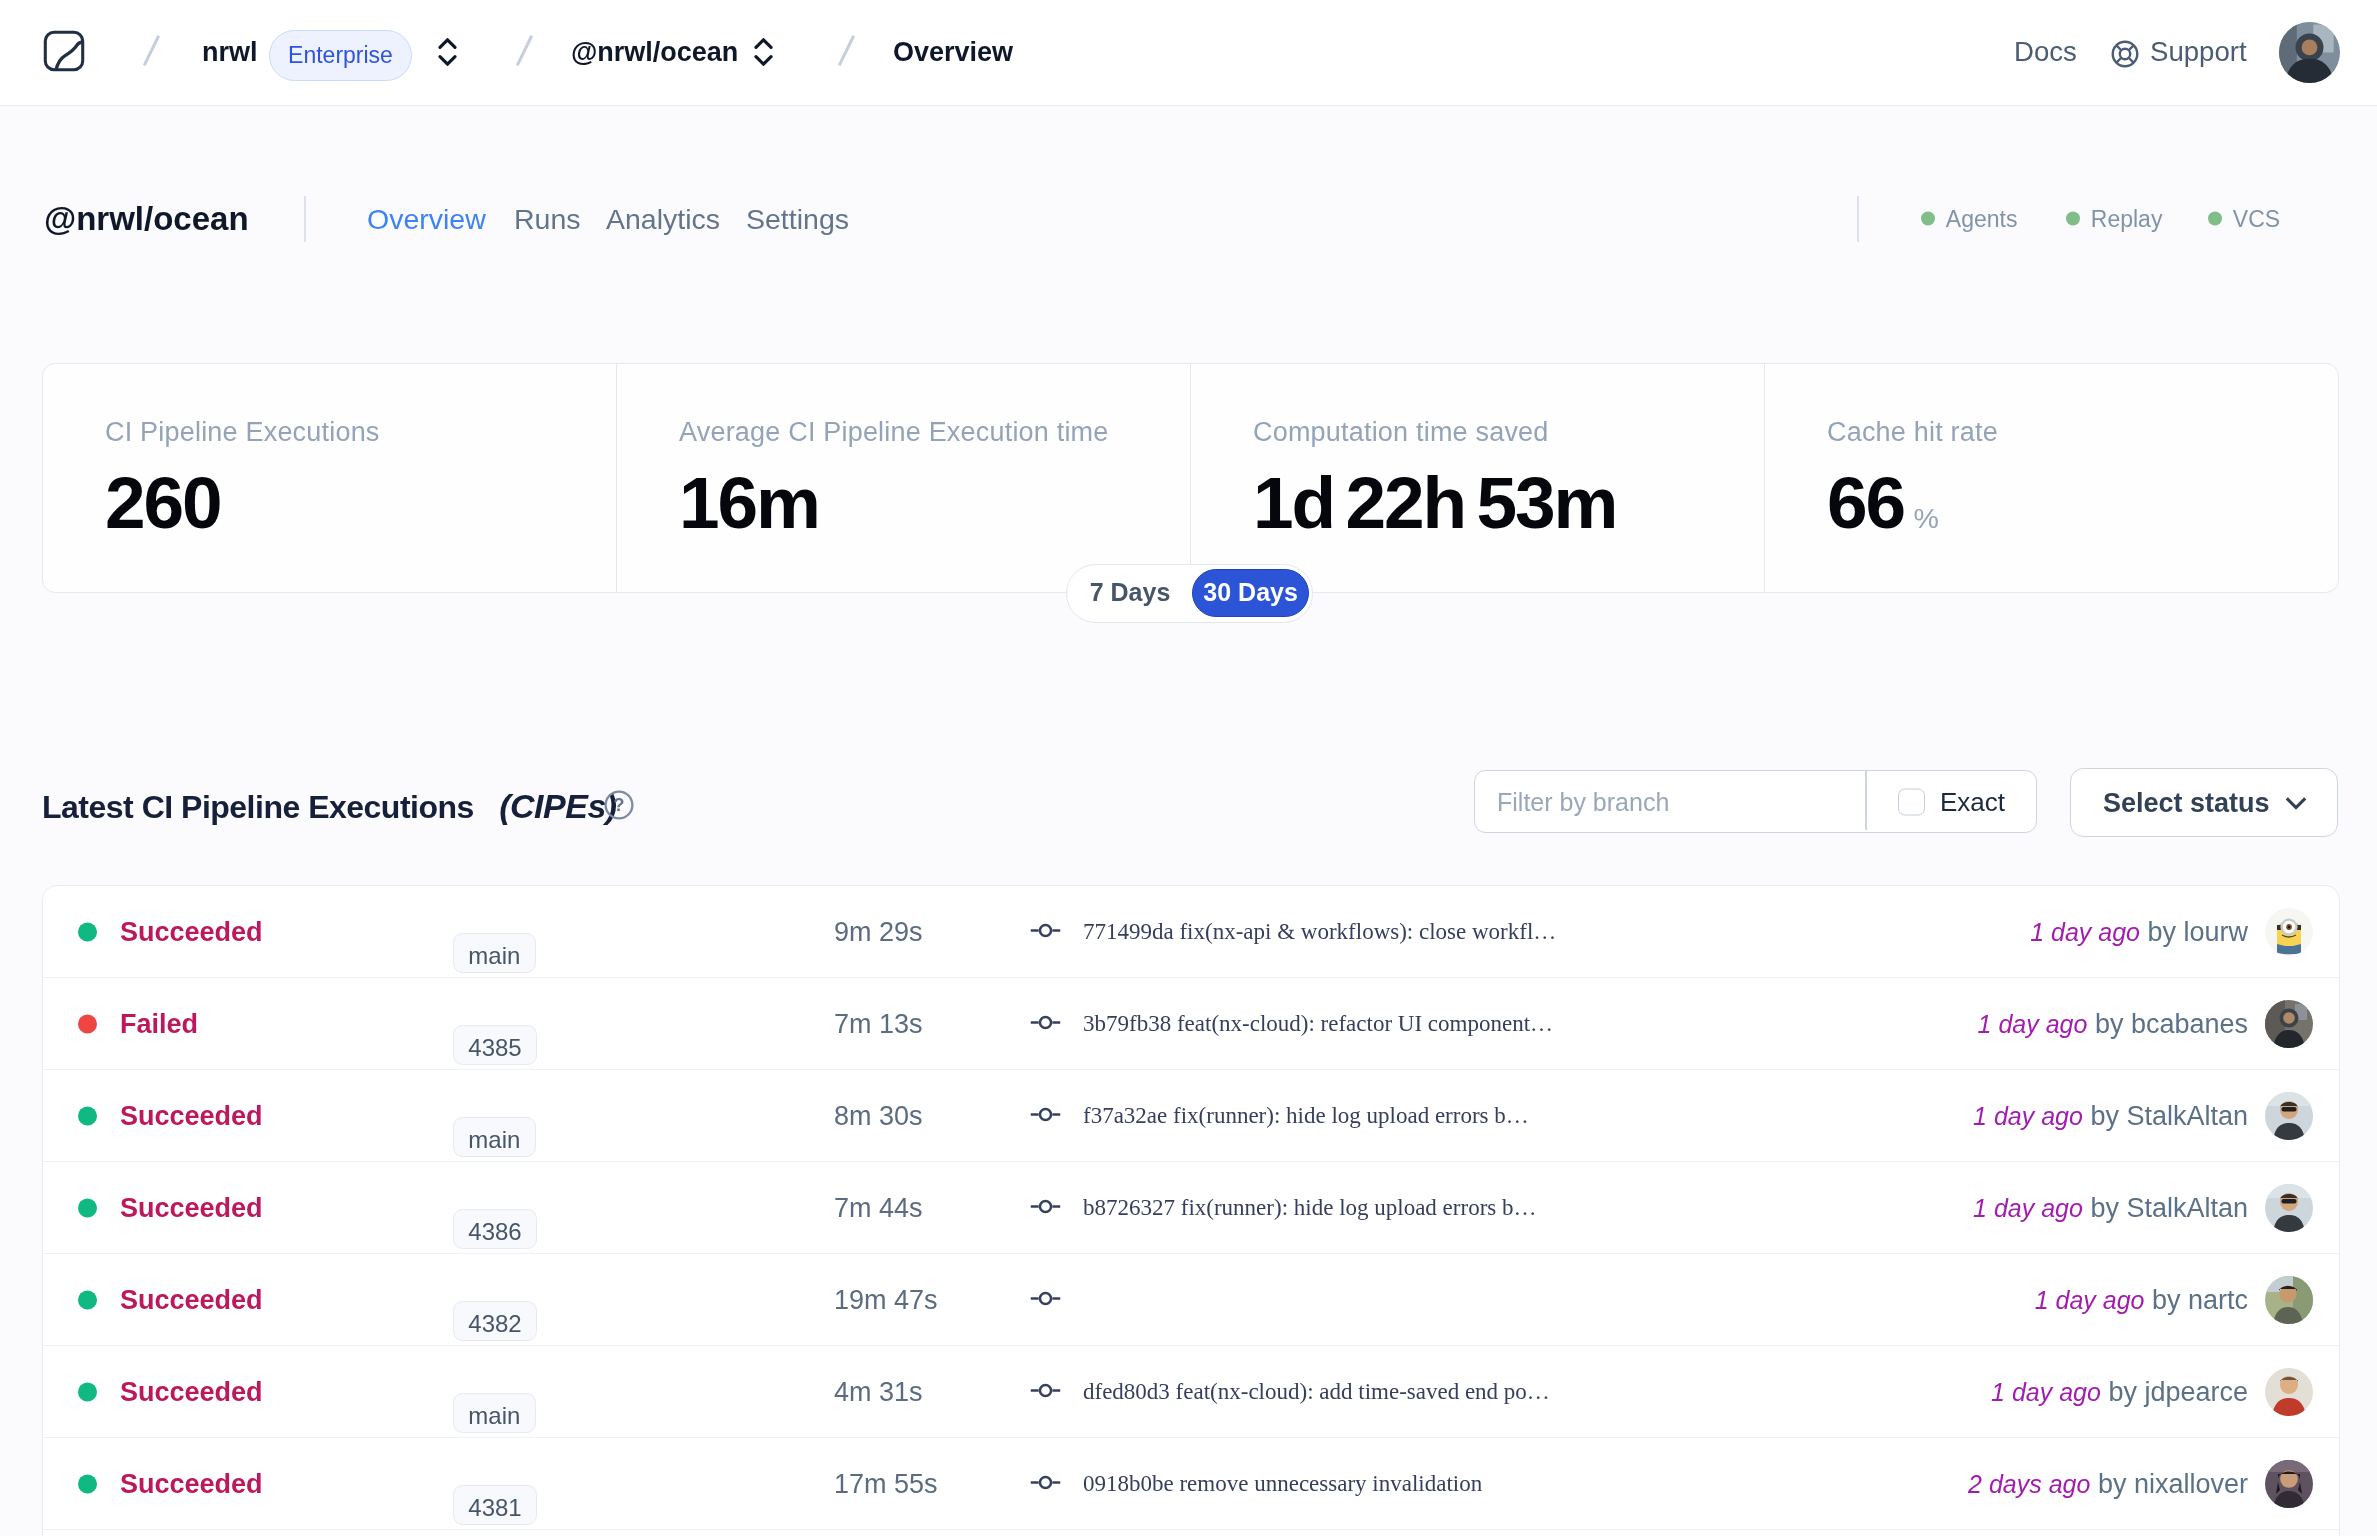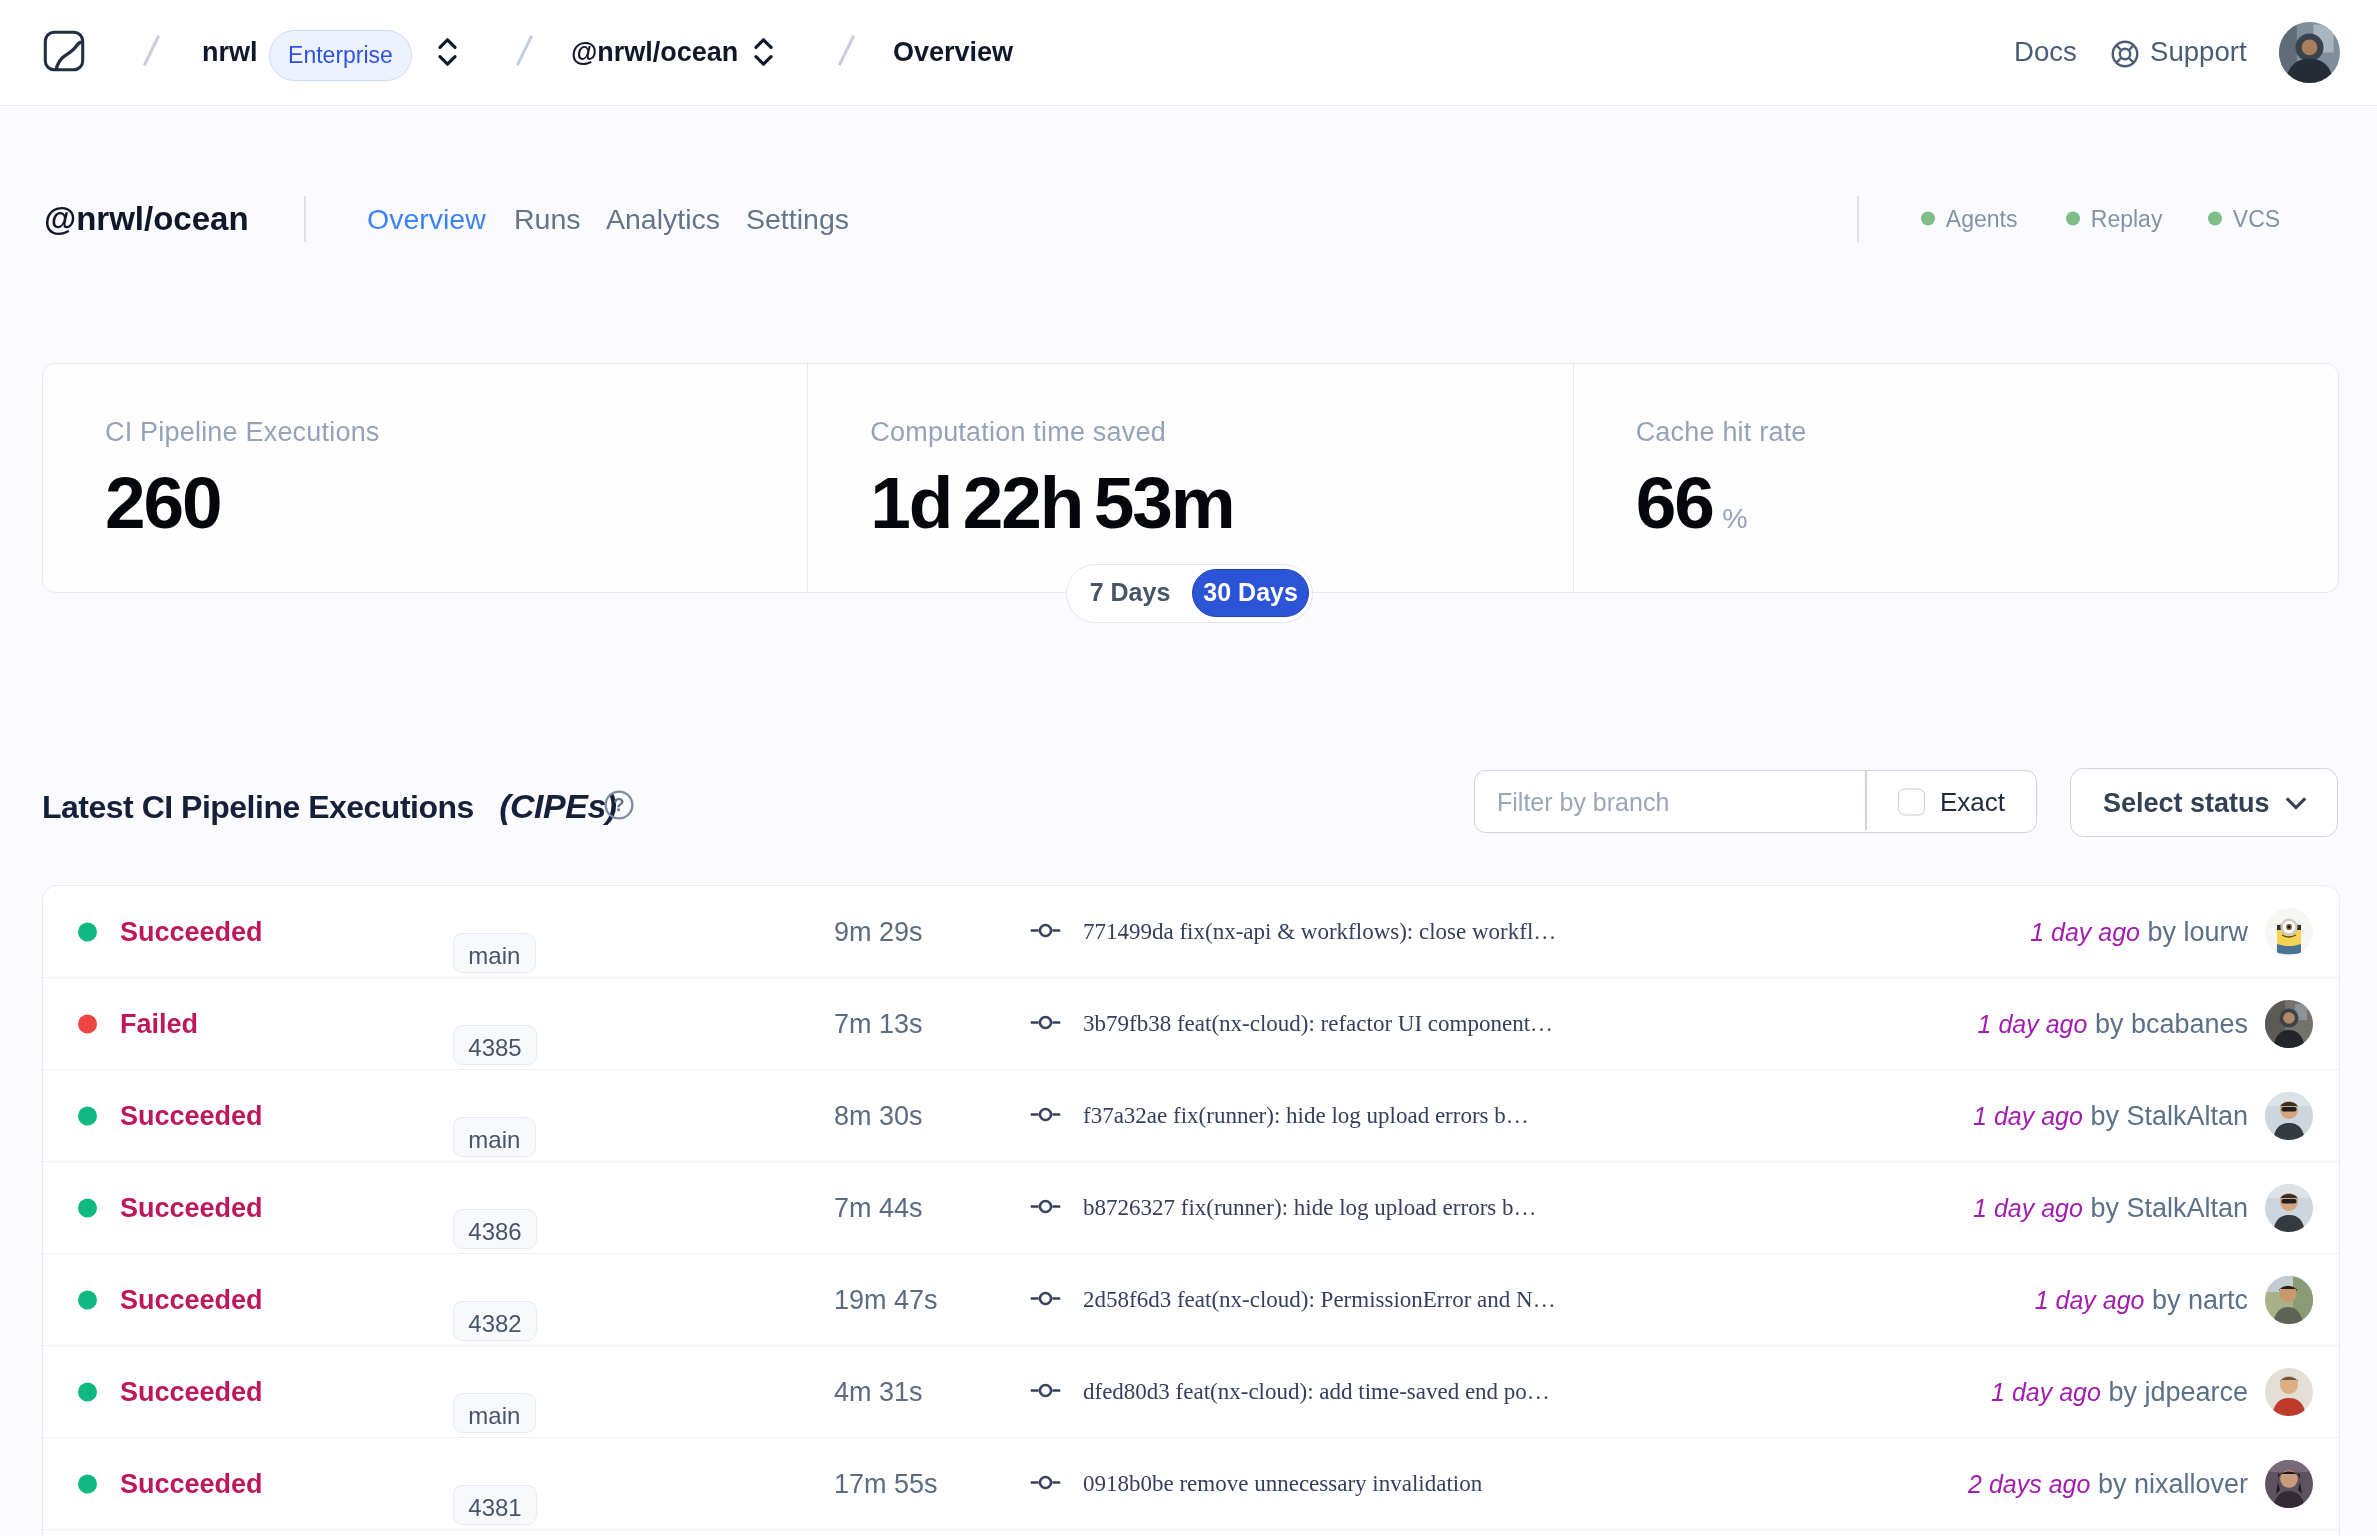--- a/index.html
+++ b/index.html
@@ -117,20 +117,24 @@
 <div class="statuslight" style="left:1921px"><i></i>Agents</div>
 <div class="statuslight" style="left:2066px"><i></i>Replay</div>
 <div class="statuslight" style="left:2208px"><i></i>VCS</div>
 
 <div id="cards">
   <div class="card">
         <div class="lbl">CI Pipeline Executions</div>
         <div class="num">260</div>
       </div>
   <div class="card">
+        <div class="lbl">Average CI Pipeline Execution time</div>
+        <div class="num">16m</div>
+      </div>
+  <div class="card">
         <div class="lbl">Computation time saved</div>
         <div class="num">1d 22h 53m</div>
       </div>
   <div class="card">
         <div class="lbl">Cache hit rate</div>
         <div class="num">66<span class="pct">%</span></div>
       </div>
 </div>
 <div id="toggle">
   <div id="tg7">7 Days</div>
@@ -241,21 +245,20 @@
   </div>
   <div class="row ok">
     <span class="dot"></span>
         <span class="st">Succeeded</span>
         <span class="pill">4382</span>
         <span class="dur">19m 47s</span>
     <span class="cicon"><svg width="31" height="25" viewBox="0 0 16.5 13" fill="none" stroke="#37405c" stroke-width="1.35">
             <path d="M0.4 6.5 L4.6 6.5 M11.9 6.5 L16.1 6.5"></path>
             <circle cx="8.25" cy="6.5" r="2.95"></circle>
           </svg></span>
-        <span class="cmt">2d58f6d3 feat(nx-cloud): PermissionError and N…</span>
     <span class="when"><span class="ago">1 day ago</span> by nartc</span>
     <span class="av"><svg width="48" height="48" viewBox="0 0 48 48">
             <rect width="48" height="48" fill="#a8b289"></rect>
             <rect x="0" y="0" width="48" height="16" fill="#c2cdd2"></rect>
             <rect x="28" y="0" width="20" height="48" fill="#8a9a74"></rect>
             <circle cx="23" cy="18" r="8.6" fill="#c79a6e"></circle>
             <path d="M14 16 C14 8 32 8 32 16 L32 13 L14 13 Z" fill="#26201a"></path>
             <path d="M8 48 C10 35 16 31 23 31 C30 31 36 35 38 48 Z" fill="#5d6455"></path>
           </svg></span>
   </div>

